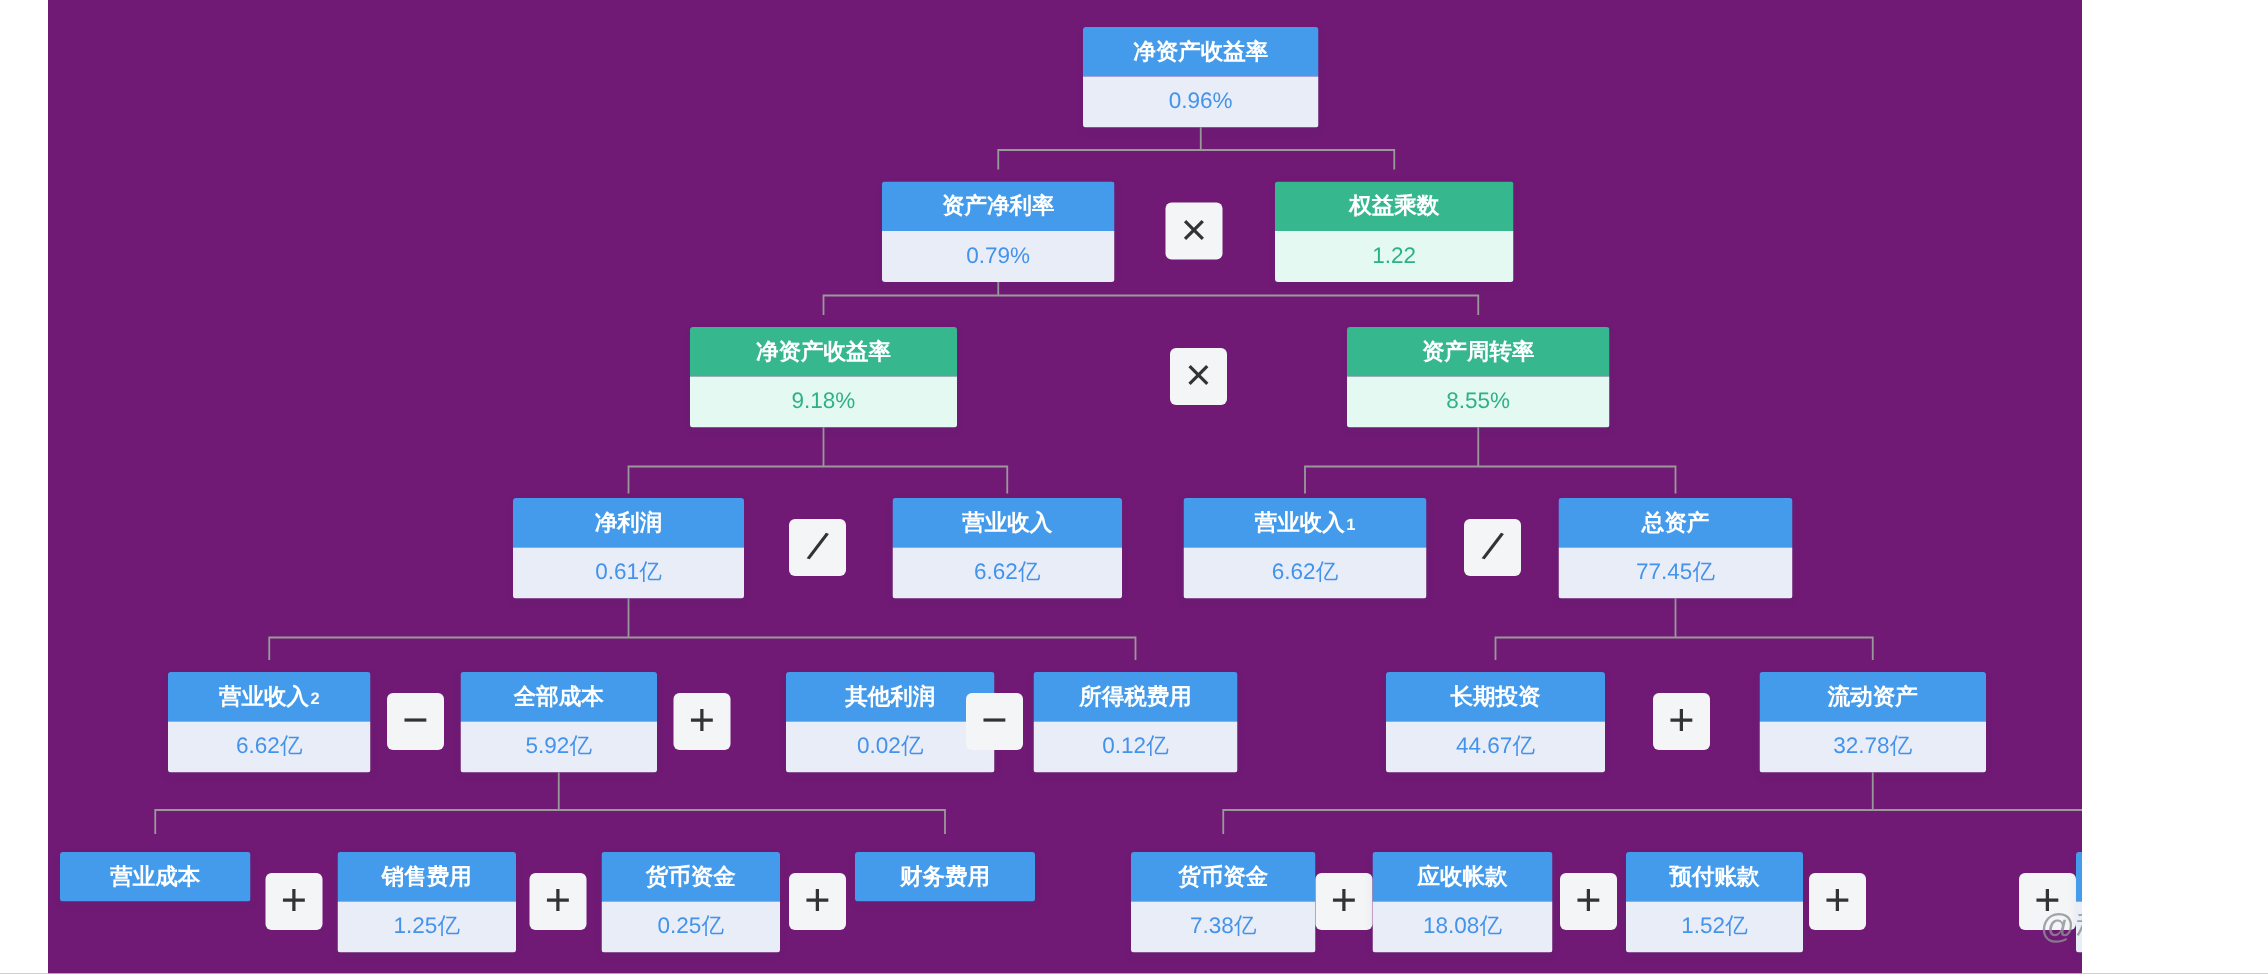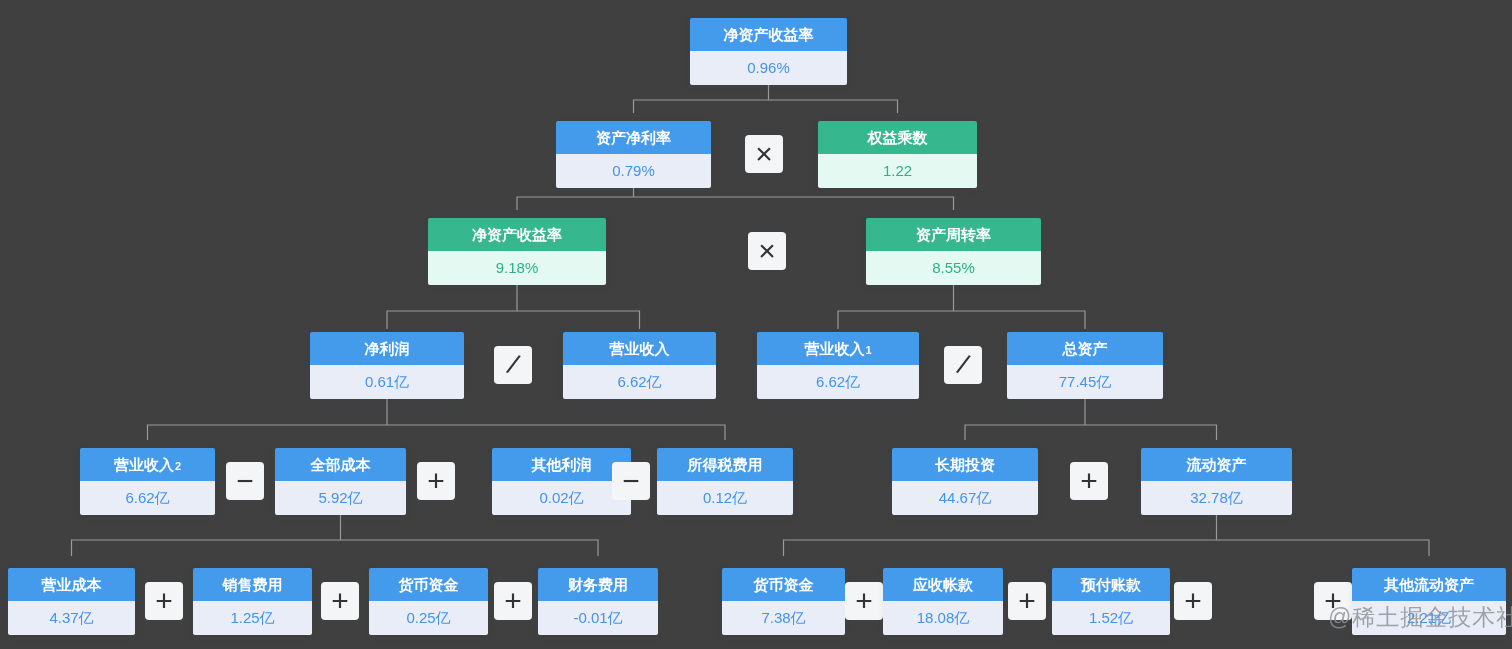--- a/index.html
+++ b/index.html
@@ -1,18 +1,18 @@
 <!DOCTYPE html>
 <html style="--blue: #449BEB; --blue-light: #E9EDF8; --blue-text: #4493EB; --green: #36B78D; --green-light: #E3F9F1; --green-text: #2EB185; --op-bg: #F4F5F6; --op-fg: #333333;"><head>
 <meta charset="utf-8">
 <style>
   html,body { margin:0; padding:0; background:#ffffff; }
   body { font-family:"Liberation Sans","DejaVu Sans",sans-serif; }
   .canvas {
-    position:relative; width:1512px; height:649px; background:#404040; overflow:hidden;
+    position:relative; width:1356px; height:649px; background:#701a75; overflow:hidden;margin-left:32px;
   }
   svg.connectors { position:absolute; left:0; top:0; z-index:1; }
   .node {
     position:absolute; z-index:2; text-align:center;
     box-shadow:0 2px 6px rgba(40,60,90,0.08);
     border-radius:2px; overflow:hidden;
   }
   .node-header {
     height:33px; line-height:33px; color:#ffffff;
     font-size:15px; font-weight:bold; white-space:nowrap;
@@ -139,42 +139,40 @@
   <div class="op" style="left:1070px;top:462px">
       <span>+</span>
     </div>
   <div class="node blue" style="left:1141px;top:448px;width:151px">
     <div class="node-header"><span>流动资产</span></div>
     <div class="node-value">32.78亿</div>
   </div>
 
   <div class="node blue" style="left:8px;top:568px;width:127px">
     <div class="node-header"><span>营业成本</span></div>
-    <div class="node-value">4.37亿</div>
   </div>
   <div class="op" style="left:145px;top:582px">
       <span>+</span>
     </div>
   <div class="node blue" style="left:193px;top:568px;width:119px">
     <div class="node-header"><span>销售费用</span></div>
     <div class="node-value">1.25亿</div>
   </div>
   <div class="op" style="left:321px;top:582px">
       <span>+</span>
     </div>
   <div class="node blue" style="left:369px;top:568px;width:119px">
     <div class="node-header"><span>货币资金</span></div>
     <div class="node-value">0.25亿</div>
   </div>
   <div class="op" style="left:494px;top:582px">
       <span>+</span>
     </div>
   <div class="node blue" style="left:538px;top:568px;width:120px">
     <div class="node-header"><span>财务费用</span></div>
-    <div class="node-value">-0.01亿</div>
   </div>
 
   <div class="node blue" style="left:722px;top:568px;width:123px">
     <div class="node-header"><span>货币资金</span></div>
     <div class="node-value">7.38亿</div>
   </div>
   <div class="op" style="left:845px;top:582px">
       <span>+</span>
     </div>
   <div class="node blue" style="left:883px;top:568px;width:120px">

